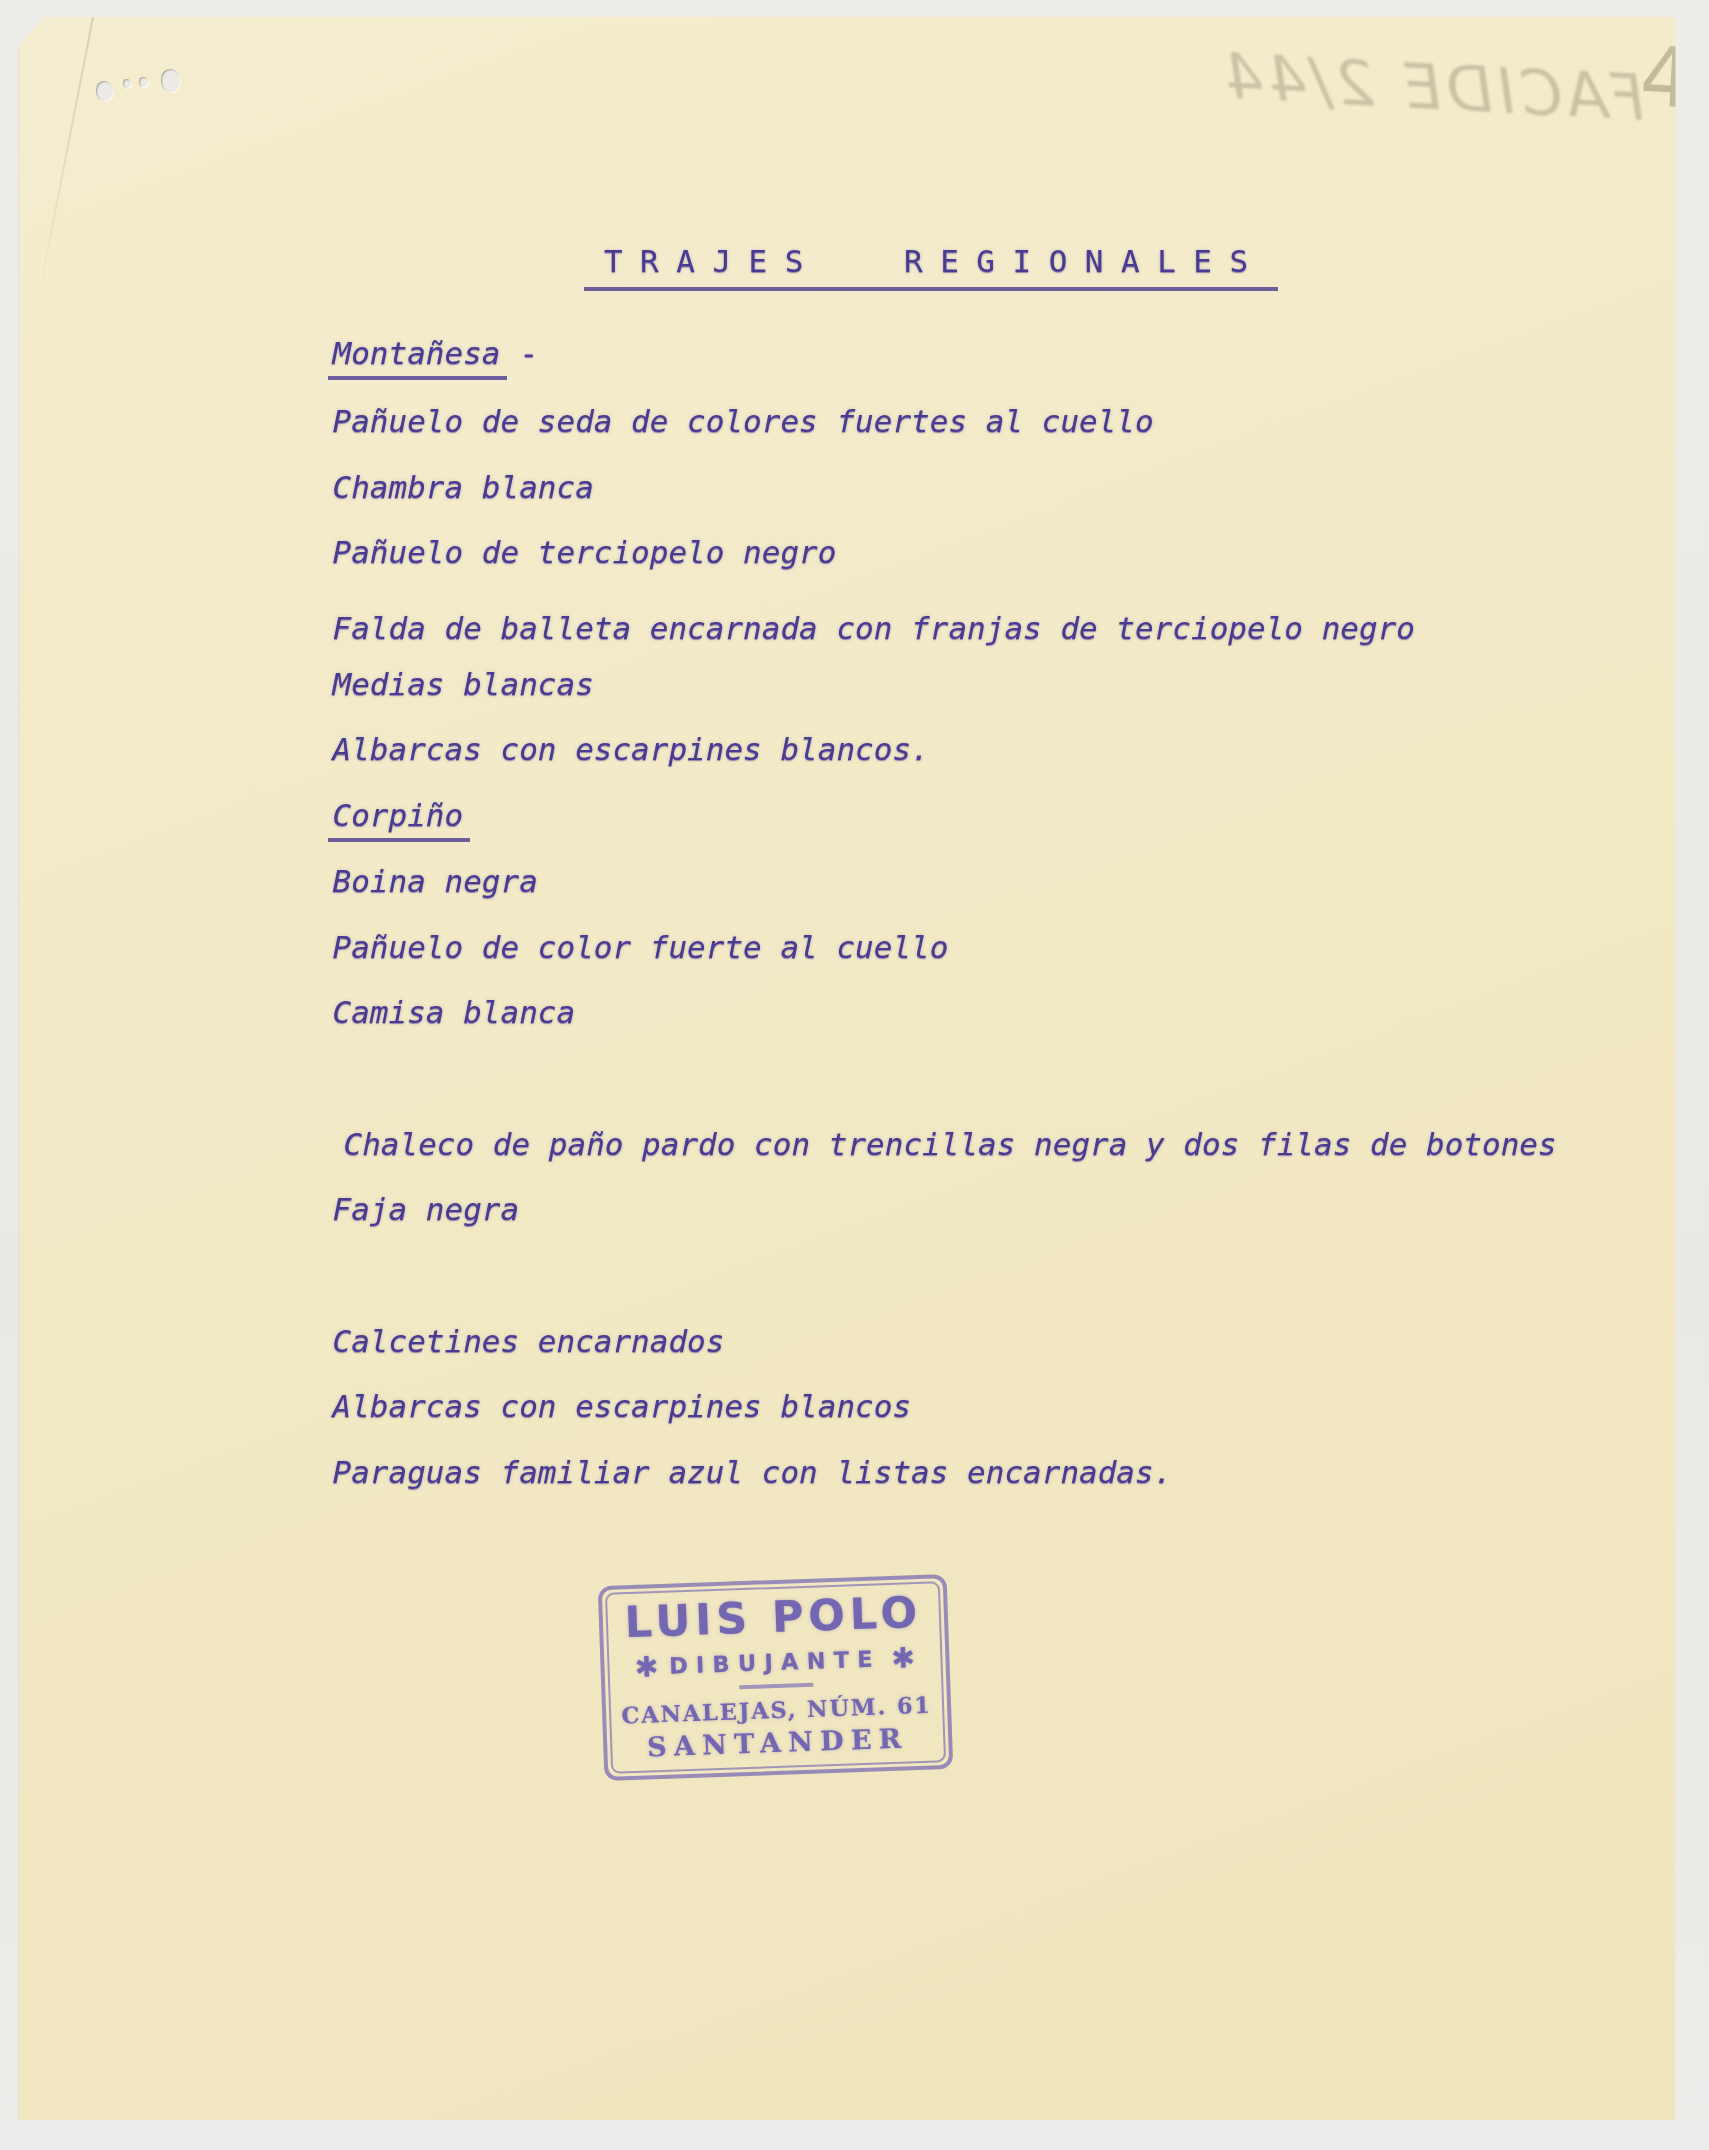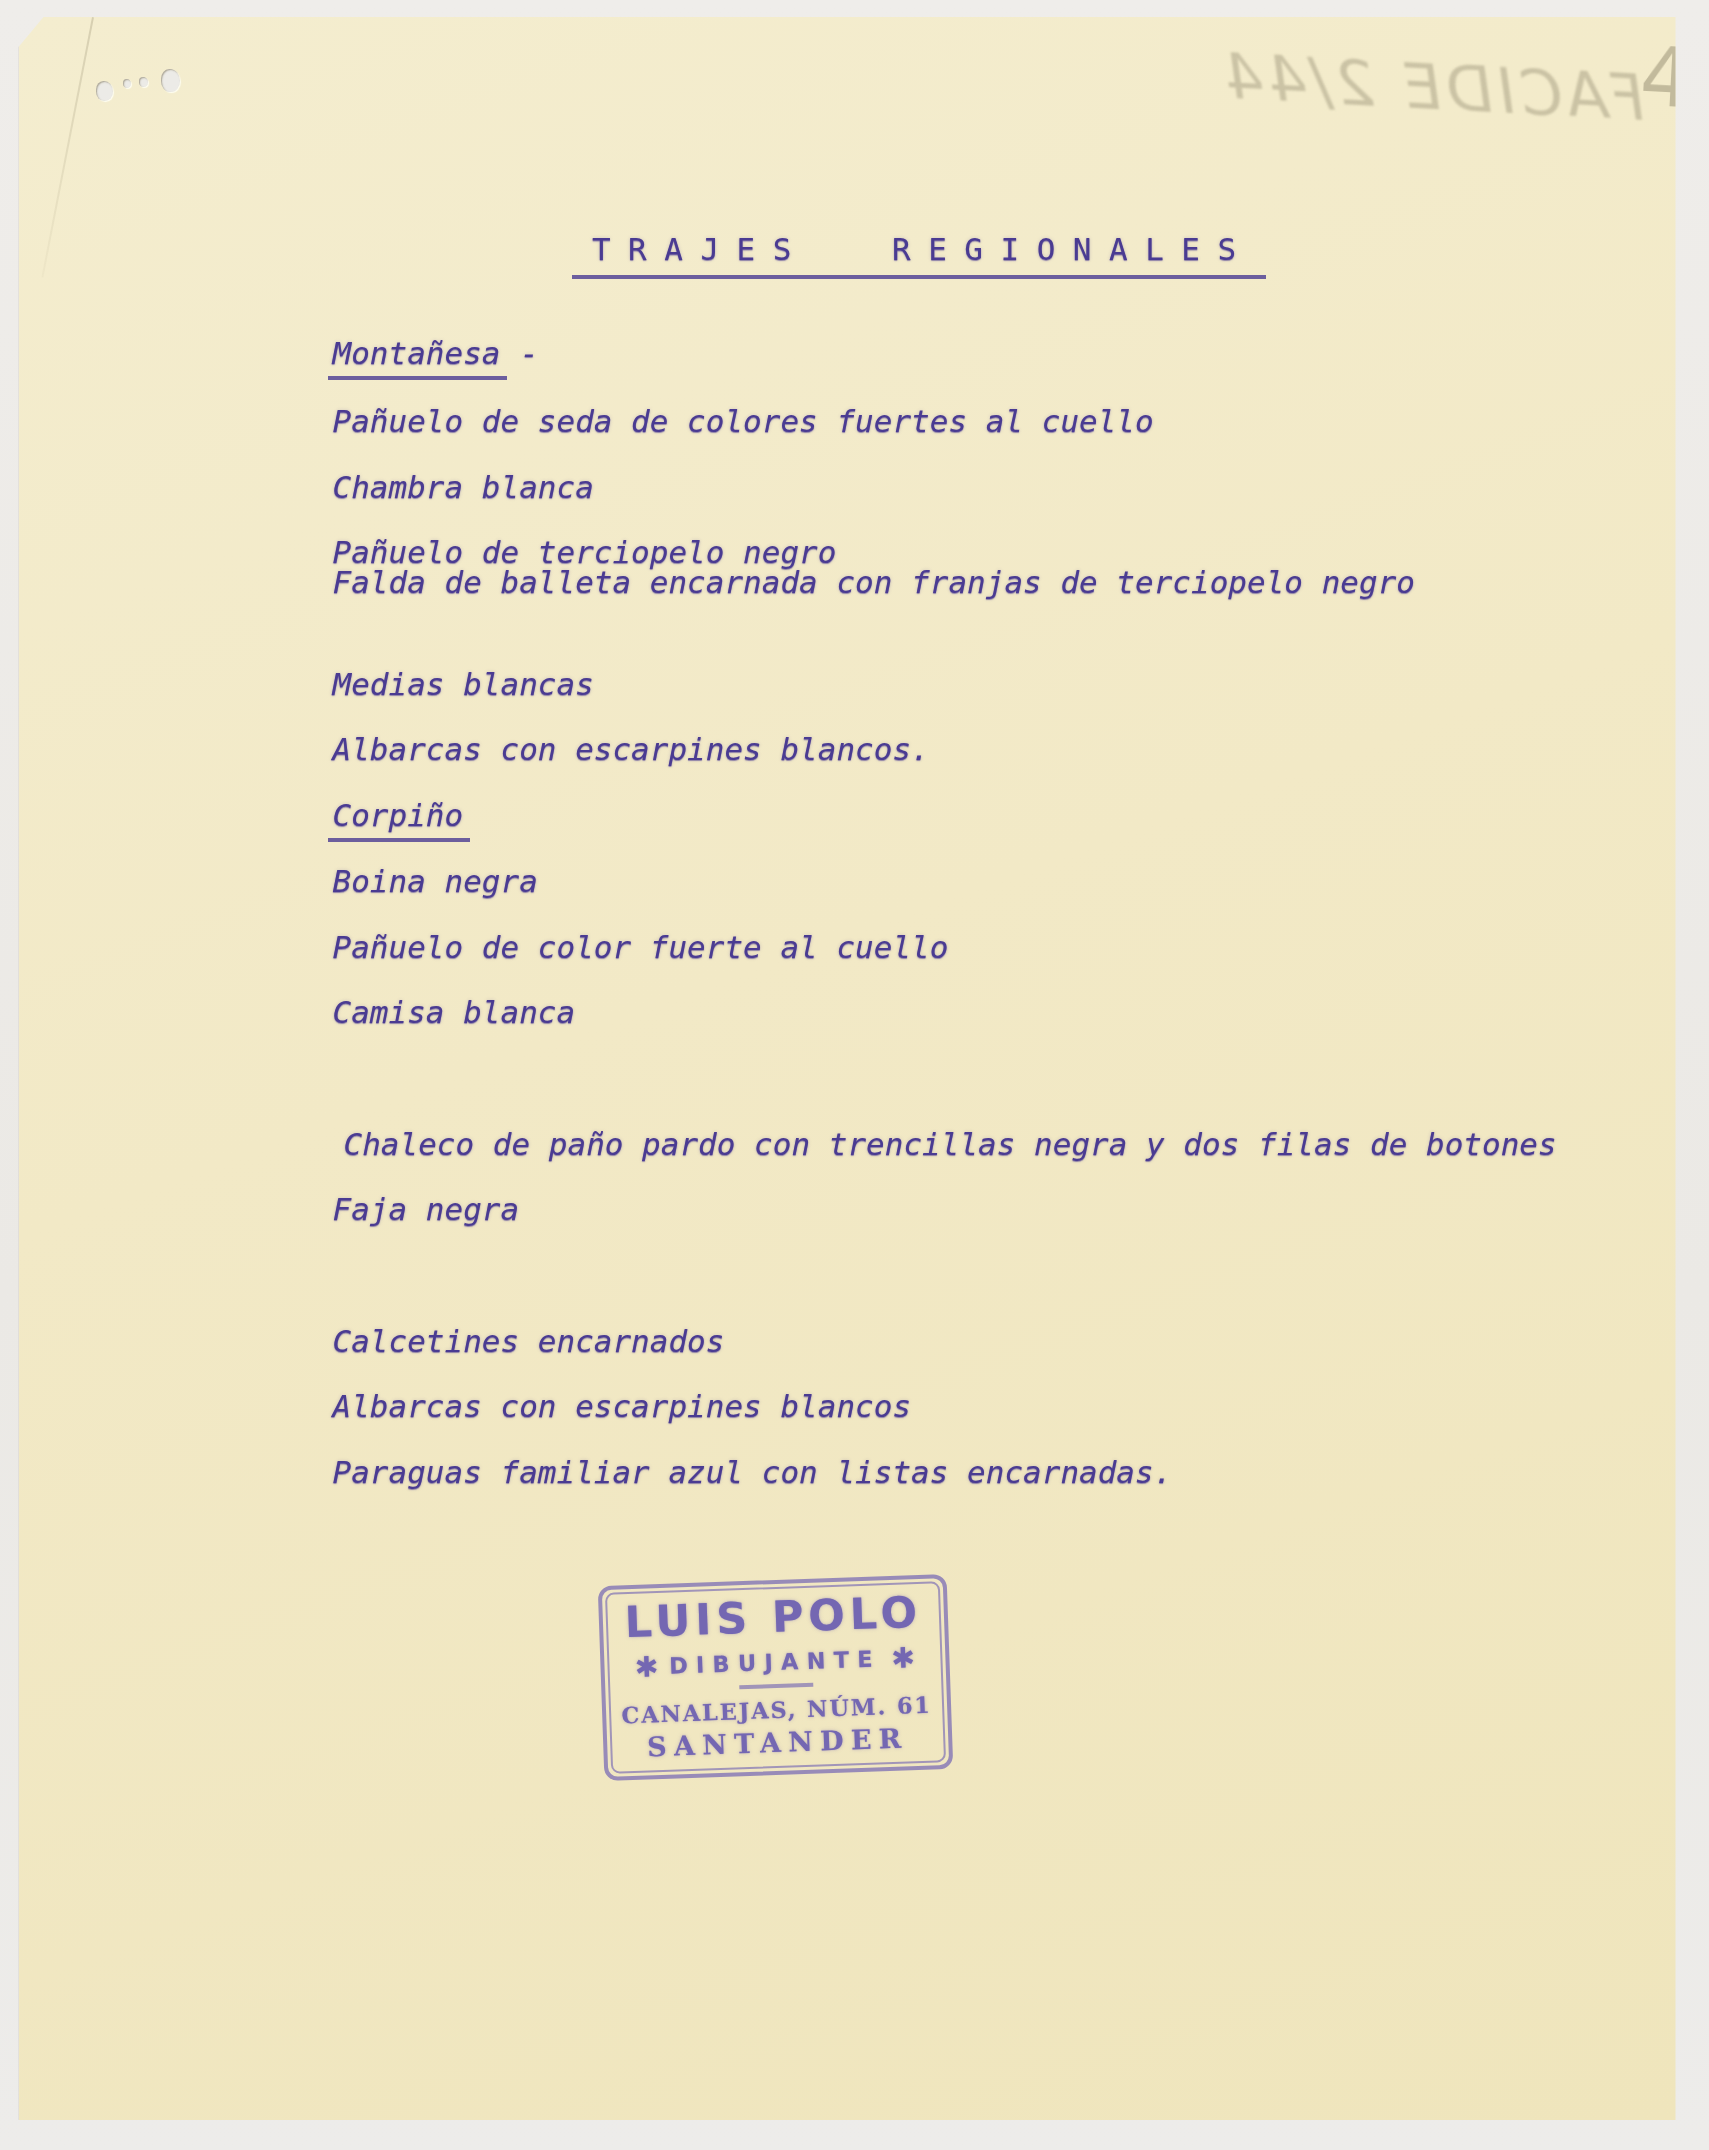--- a/index.html
+++ b/index.html
@@ -39,21 +39,21 @@
   .hole.h4{left:142px;top:52px;width:19.5px;height:23.4px;}
 
   
   .tw{
     font-family:"DejaVu Sans Mono", monospace;
     color:#4a3b92;
     text-shadow:0 0.5px 1px rgba(74,59,146,.55), 0 0 3.9px rgba(74,59,146,.22);
   }
   .title{
     position:absolute;left:549px;top:210px;
-    font-size:31px;font-weight:normal;margin:4px;
+    font-size:31px;font-weight:normal;margin:16px;
     letter-spacing:17.5px;word-spacing:47px;
     padding:0 12.7px 7.8px 20.4px;
     border-bottom:4.4px solid rgba(74,59,146,.8);
     white-space:pre;
   }
   .line{
     position:absolute;left:314px;
     font-size:31px;line-height:35px;white-space:pre;font-style:italic;
   }
   .line.indent{left:325px;text-align:center;}
@@ -139,21 +139,21 @@
     <div class="ghost">FACIDE 2/44</div>
     <div class="pagenum">4</div>
 
     <h1 class="title tw">TRAJES REGIONALES</h1>
 
     <div class="line heading tw" style="top:319px"><span class="u">Montañesa</span><span class="suffix">-</span></div>
 
     <div class="line tw" style="top:387px">Pañuelo de seda de colores fuertes al cuello</div>
     <div class="line tw" style="top:453px">Chambra blanca</div>
     <div class="line tw" style="top:518px">Pañuelo de terciopelo negro</div>
-    <div class="line tw" style="top:548px">Falda de balleta encarnada con franjas de terciopelo negro</div>
+    <div class="line tw" style="top:594px">Falda de balleta encarnada con franjas de terciopelo negro</div>
     <div class="line tw" style="top:650px">Medias blancas</div>
     <div class="line tw" style="top:715px">Albarcas con escarpines blancos.</div>
 
     <div class="line heading tw" style="top:781px"><span class="u">Corpiño</span><span class="suffix"></span></div>
 
     <div class="line tw" style="top:847px">Boina negra</div>
     <div class="line tw" style="top:913px">Pañuelo de color fuerte al cuello</div>
     <div class="line tw" style="top:978px">Camisa blanca</div>
     <div class="line tw indent" style="top:1110px">Chaleco de paño pardo con trencillas negra y dos filas de botones</div>
     <div class="line tw" style="top:1175px">Faja negra</div>

